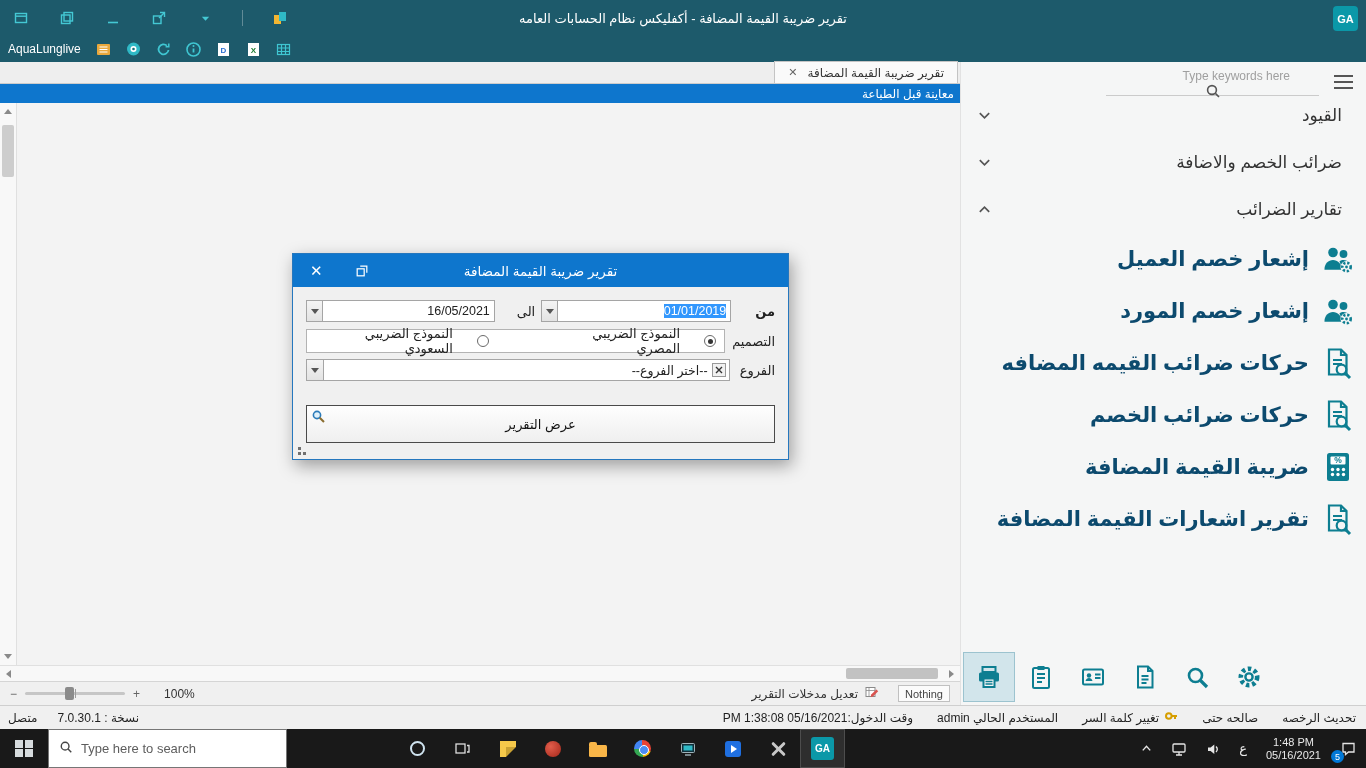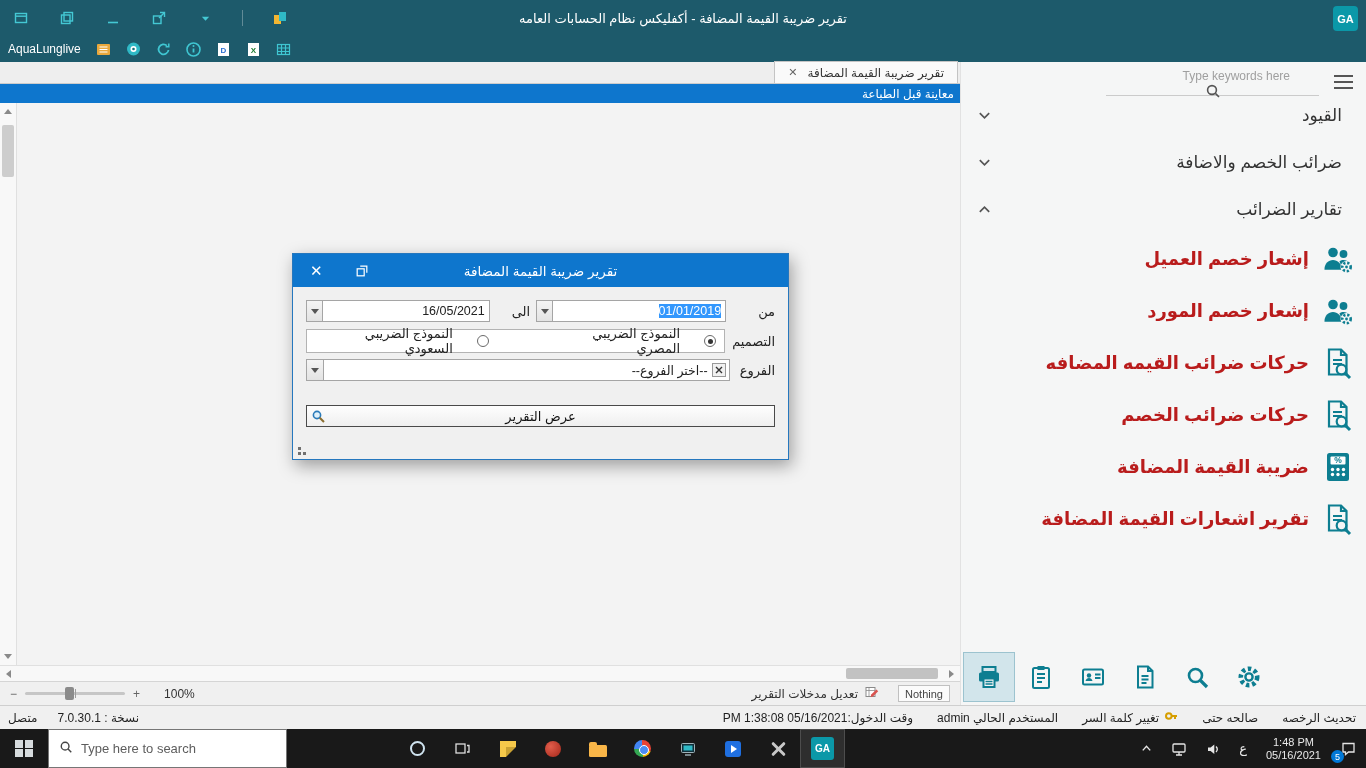--- a/index.html
+++ b/index.html
@@ -48,55 +48,55 @@
 
 .dialog{position:absolute;left:292px;top:253px;width:497px;height:207px;background:#f0f0f0;border:1px solid #2577be;box-shadow:3px 6px 16px rgba(0,0,0,.35);z-index:40;}
 .dlg-title{position:absolute;left:0;top:0;width:100%;height:33px;background:#0e76cd;color:#fff;display:flex;align-items:center;padding:0 17px;gap:32px;}
 .dlg-close{font-size:15px;line-height:1;z-index:2;}
 .dlg-max{z-index:2;display:flex;}
 .dlg-title .t{position:absolute;left:0;right:0;text-align:center;font-size:13.5px;}
 .dlg-body{position:absolute;left:0;top:33px;width:100%;height:173px;padding:13px;direction:rtl;font-size:13px;color:#222;}
 .frow{display:flex;align-items:center;height:22px;margin-bottom:7px;}
 .frow.radio-row{height:24px;margin-bottom:6px;}
 .flabel{flex:none;}
-.lbl-from{margin-left:32px;}
+.lbl-from{margin-left:24px;font-weight:bold;}
 .lbl-to{margin-left:22px;}
 .lbl-design{margin-left:7px;}
 .lbl-branches{margin-left:10px;}
 .fgroup{display:flex;direction:ltr;height:22px;}
 .g-from{width:190px;margin-left:6px;}
 .g-to{flex:1;}
 .dd{width:17px;height:22px;background:linear-gradient(#f4f4f4,#e3e3e3);border:1px solid #a5a5a5;display:flex;align-items:center;justify-content:center;}
 .finput{flex:1;height:22px;background:#fff;border:1px solid #a5a5a5;border-left:none;display:flex;align-items:center;justify-content:flex-end;padding:0 4px;font-size:12.5px;direction:ltr;}
 .sel{background:#3297fd;color:#fff;}
 .design-box{flex:1;height:24px;background:#fff;border:1px solid #b3b3b3;display:flex;align-items:center;gap:58px;padding:0 8px;direction:rtl;}
 .radio{display:flex;align-items:center;gap:24px;cursor:default;}
 .rdot{width:12px;height:12px;border-radius:50%;border:1px solid #6a6a6a;background:#fff;position:relative;flex:none;}
 .radio.checked .rdot::after{content:"";position:absolute;left:2.5px;top:2.5px;width:5px;height:5px;border-radius:50%;background:#333;}
 .combo{flex:1;height:22px;background:#fff;border:1px solid #a5a5a5;display:flex;align-items:center;direction:rtl;padding-right:3px;}
 .combo .clear{width:14px;height:14px;border:1px solid #999;background:#f1f1f1;display:flex;align-items:center;justify-content:center;margin-left:4px;flex:none;}
 .combo .val{flex:1;text-align:right;font-size:12.5px;padding-left:4px;color:#222;}
 .combo .dd2{width:17px;height:20px;background:linear-gradient(#f4f4f4,#e3e3e3);border-right:1px solid #a5a5a5;display:flex;align-items:center;justify-content:center;flex:none;}
-.show-btn{position:relative;margin-top:24px;height:22px;width:100%;background:linear-gradient(#fefefe,#efefef);border:1px solid #4a4a4a;display:flex;align-items:center;justify-content:center;font-size:13px;color:#111;font-family:inherit;text-align:center;}
+.show-btn{position:relative;margin-top:24px;height:38px;width:100%;background:linear-gradient(#fefefe,#efefef);border:1px solid #4a4a4a;display:flex;align-items:center;justify-content:center;font-size:13px;color:#111;font-family:inherit;text-align:center;}
 .show-btn .mag{position:absolute;left:4px;top:3px;display:flex;}
 .grip{position:absolute;left:5px;bottom:4px;width:3px;height:3px;background:#707070;box-shadow:0 -5px 0 #707070,5px 0 0 #707070;}
 
 
 .sidebar{position:absolute;left:960px;top:62px;width:406px;height:643px;background:#f5f6f6;border-left:1px solid #e2e2e2;}
 .side-search{position:absolute;left:145px;top:7px;width:213px;height:27px;border-bottom:1px solid #cbcbcb;display:flex;align-items:center;flex-direction:column;}
 .side-search input{flex:1;border:none;outline:none;background:transparent;text-align:right;font-size:12px;color:#444;padding:0 7px;font-family:inherit;}
 .side-search input::placeholder{color:#9f9f9f;}
 .hamburger{position:absolute;right:13px;top:13px;width:19px;height:14px;display:flex;flex-direction:column;justify-content:space-between;}
 .hamburger span{height:2px;background:#555;}
 .nav{position:absolute;left:0;right:0;top:30px;}
 .nav-sec{height:47px;display:flex;direction:rtl;align-items:center;justify-content:space-between;padding:0 24px 0 16px;cursor:default;}
 .sec-label{font-size:17px;color:#333;}
 .nav-item{height:52px;display:flex;direction:rtl;align-items:center;gap:11px;padding:0 10px 0 0;cursor:default;}
 .item-icon{width:36px;height:36px;display:flex;align-items:center;justify-content:center;flex:none;}
-.item-label{font-size:18px;font-weight:bold;color:#b91c1c;}
+.item-label{font-size:21px;font-weight:bold;color:#0c4a6e;}
 .dock{position:absolute;left:2px;bottom:3px;display:flex;}
 .dock-btn{width:52px;height:50px;display:flex;align-items:center;justify-content:center;}
 .dock-btn.active{background:#d2e5eb;border:1px solid #9cc3cf;}
 
 
 .statusbar{position:absolute;left:0;top:705px;width:1366px;height:24px;background:#f0f0f0;border-top:1px solid #cfcfcf;font-size:12px;color:#1f1f1f;}
 .sb-left{position:absolute;left:8px;top:0;height:23px;display:flex;align-items:center;gap:20px;direction:rtl;}
 .sb-right{position:absolute;right:10px;top:0;height:23px;display:flex;align-items:center;gap:24px;direction:rtl;}
 .sb-item{display:flex;align-items:center;gap:5px;direction:rtl;}
 

